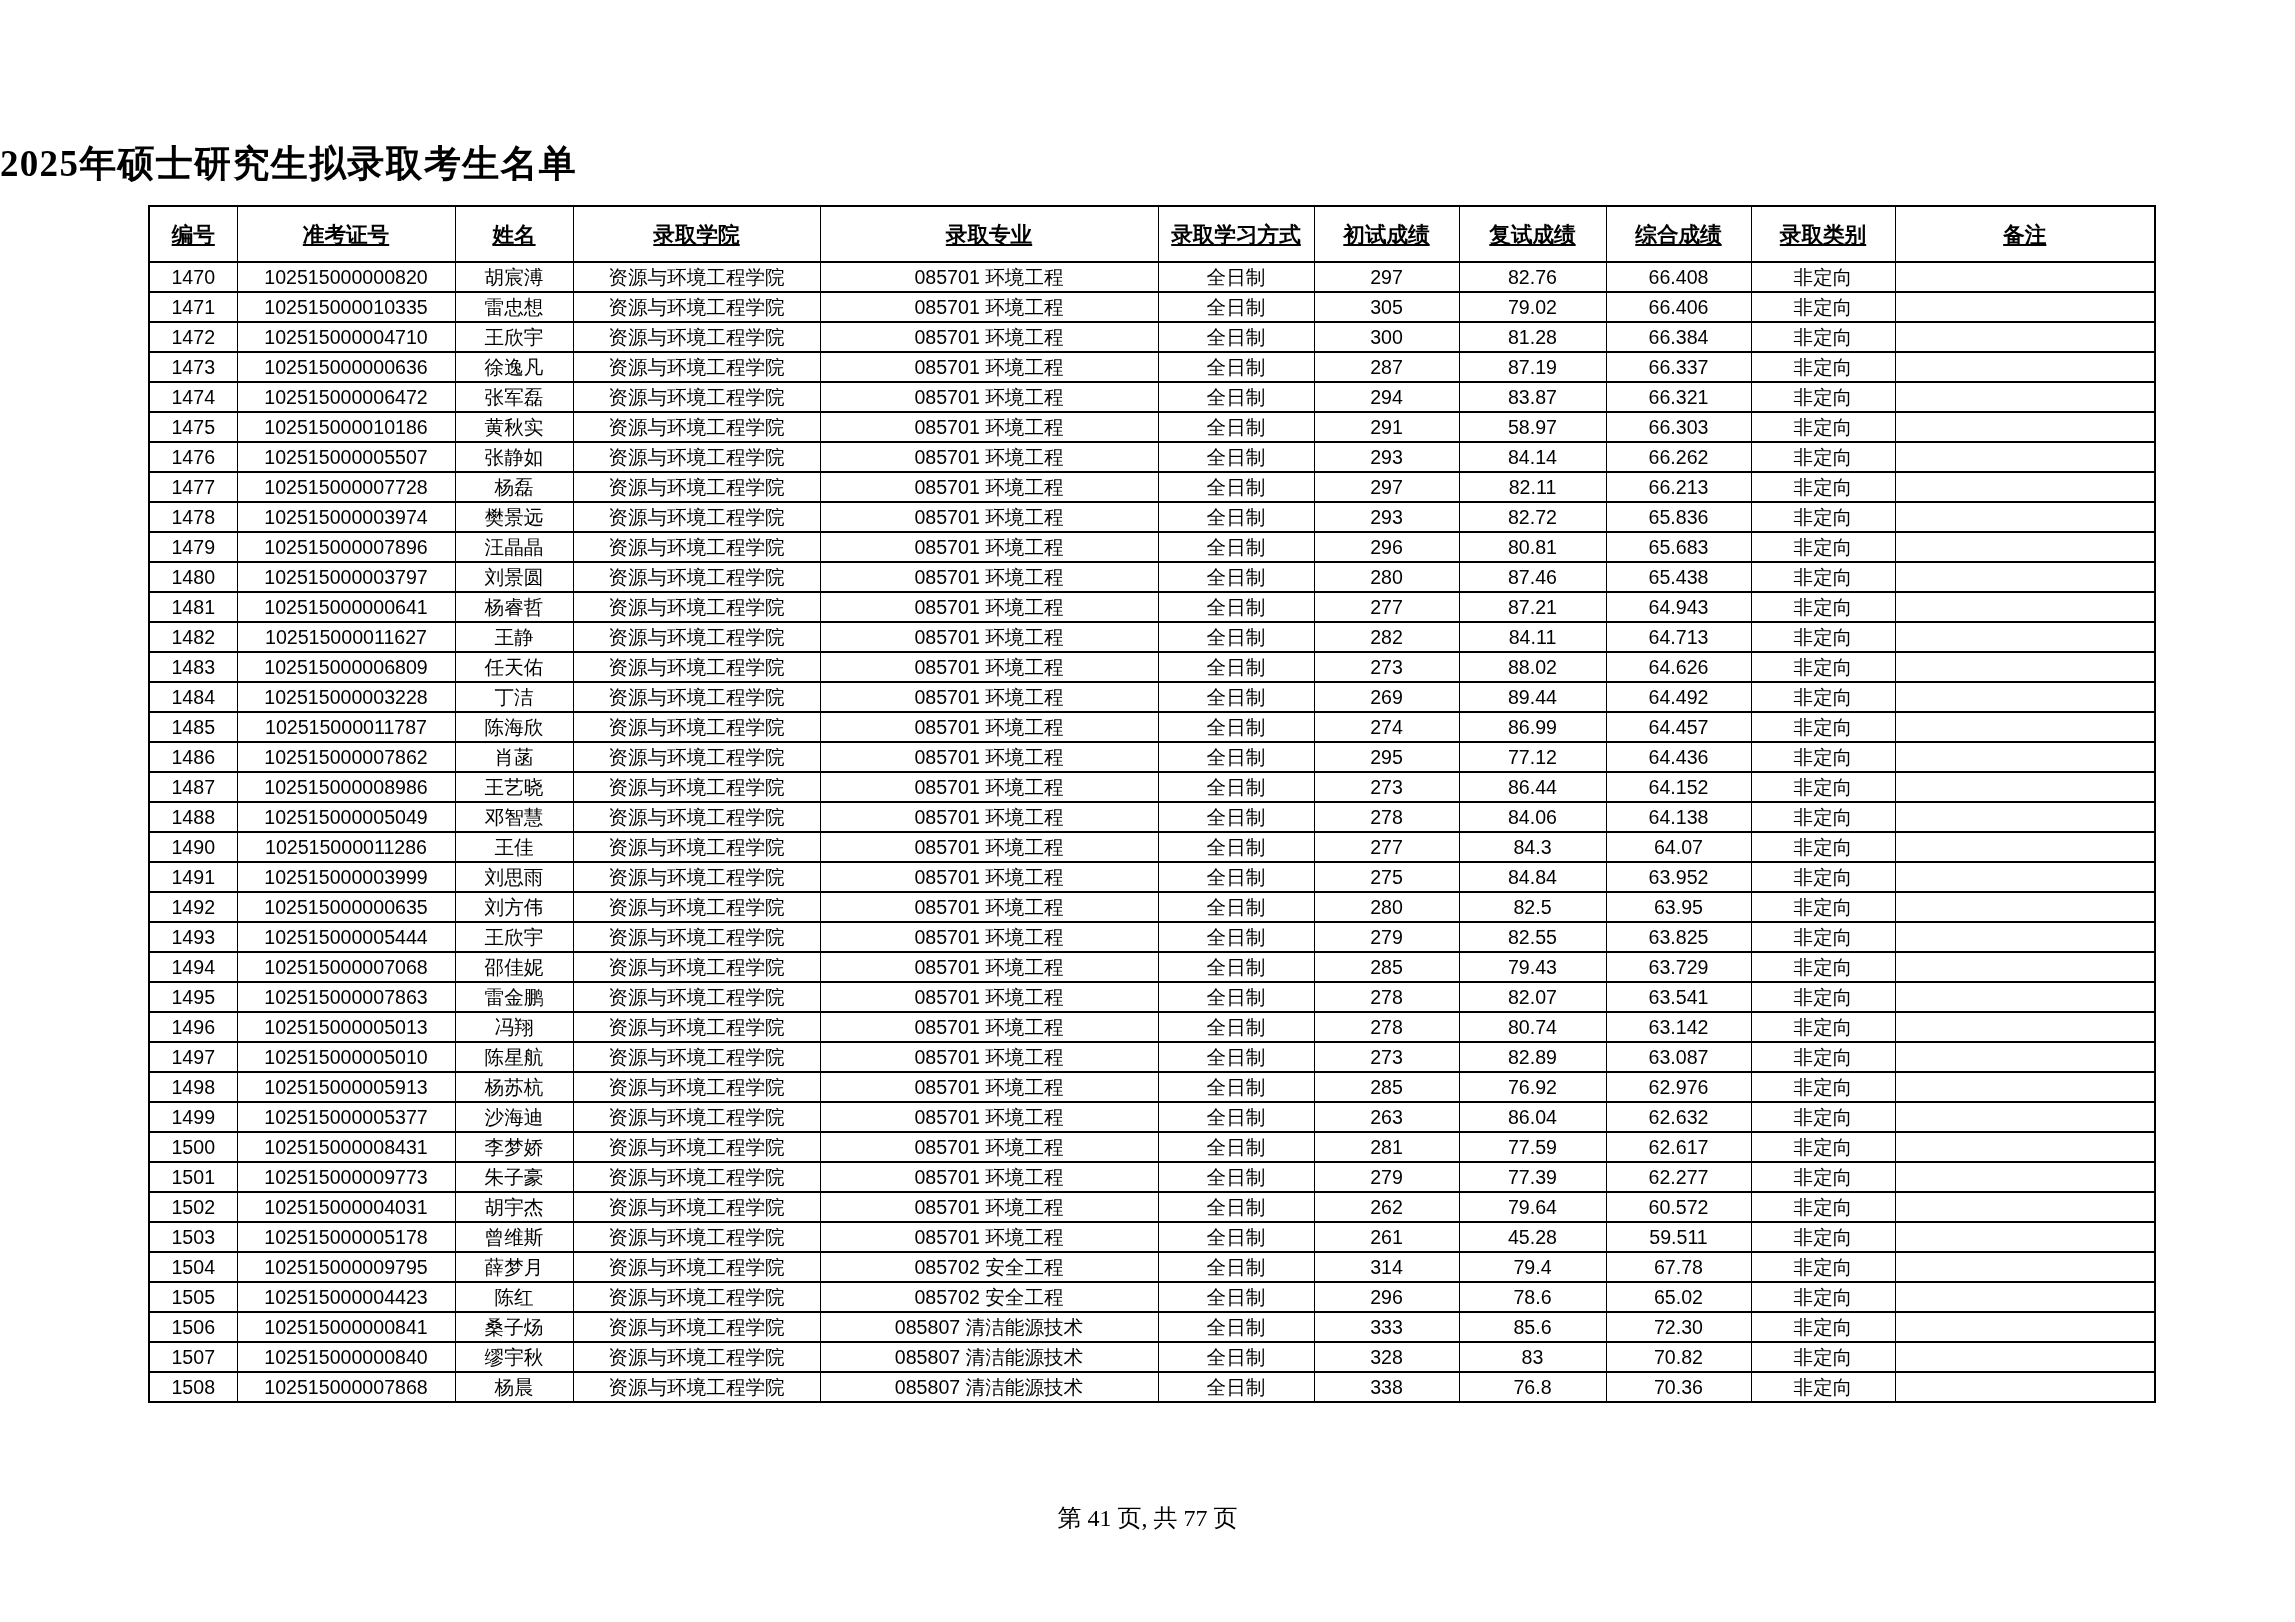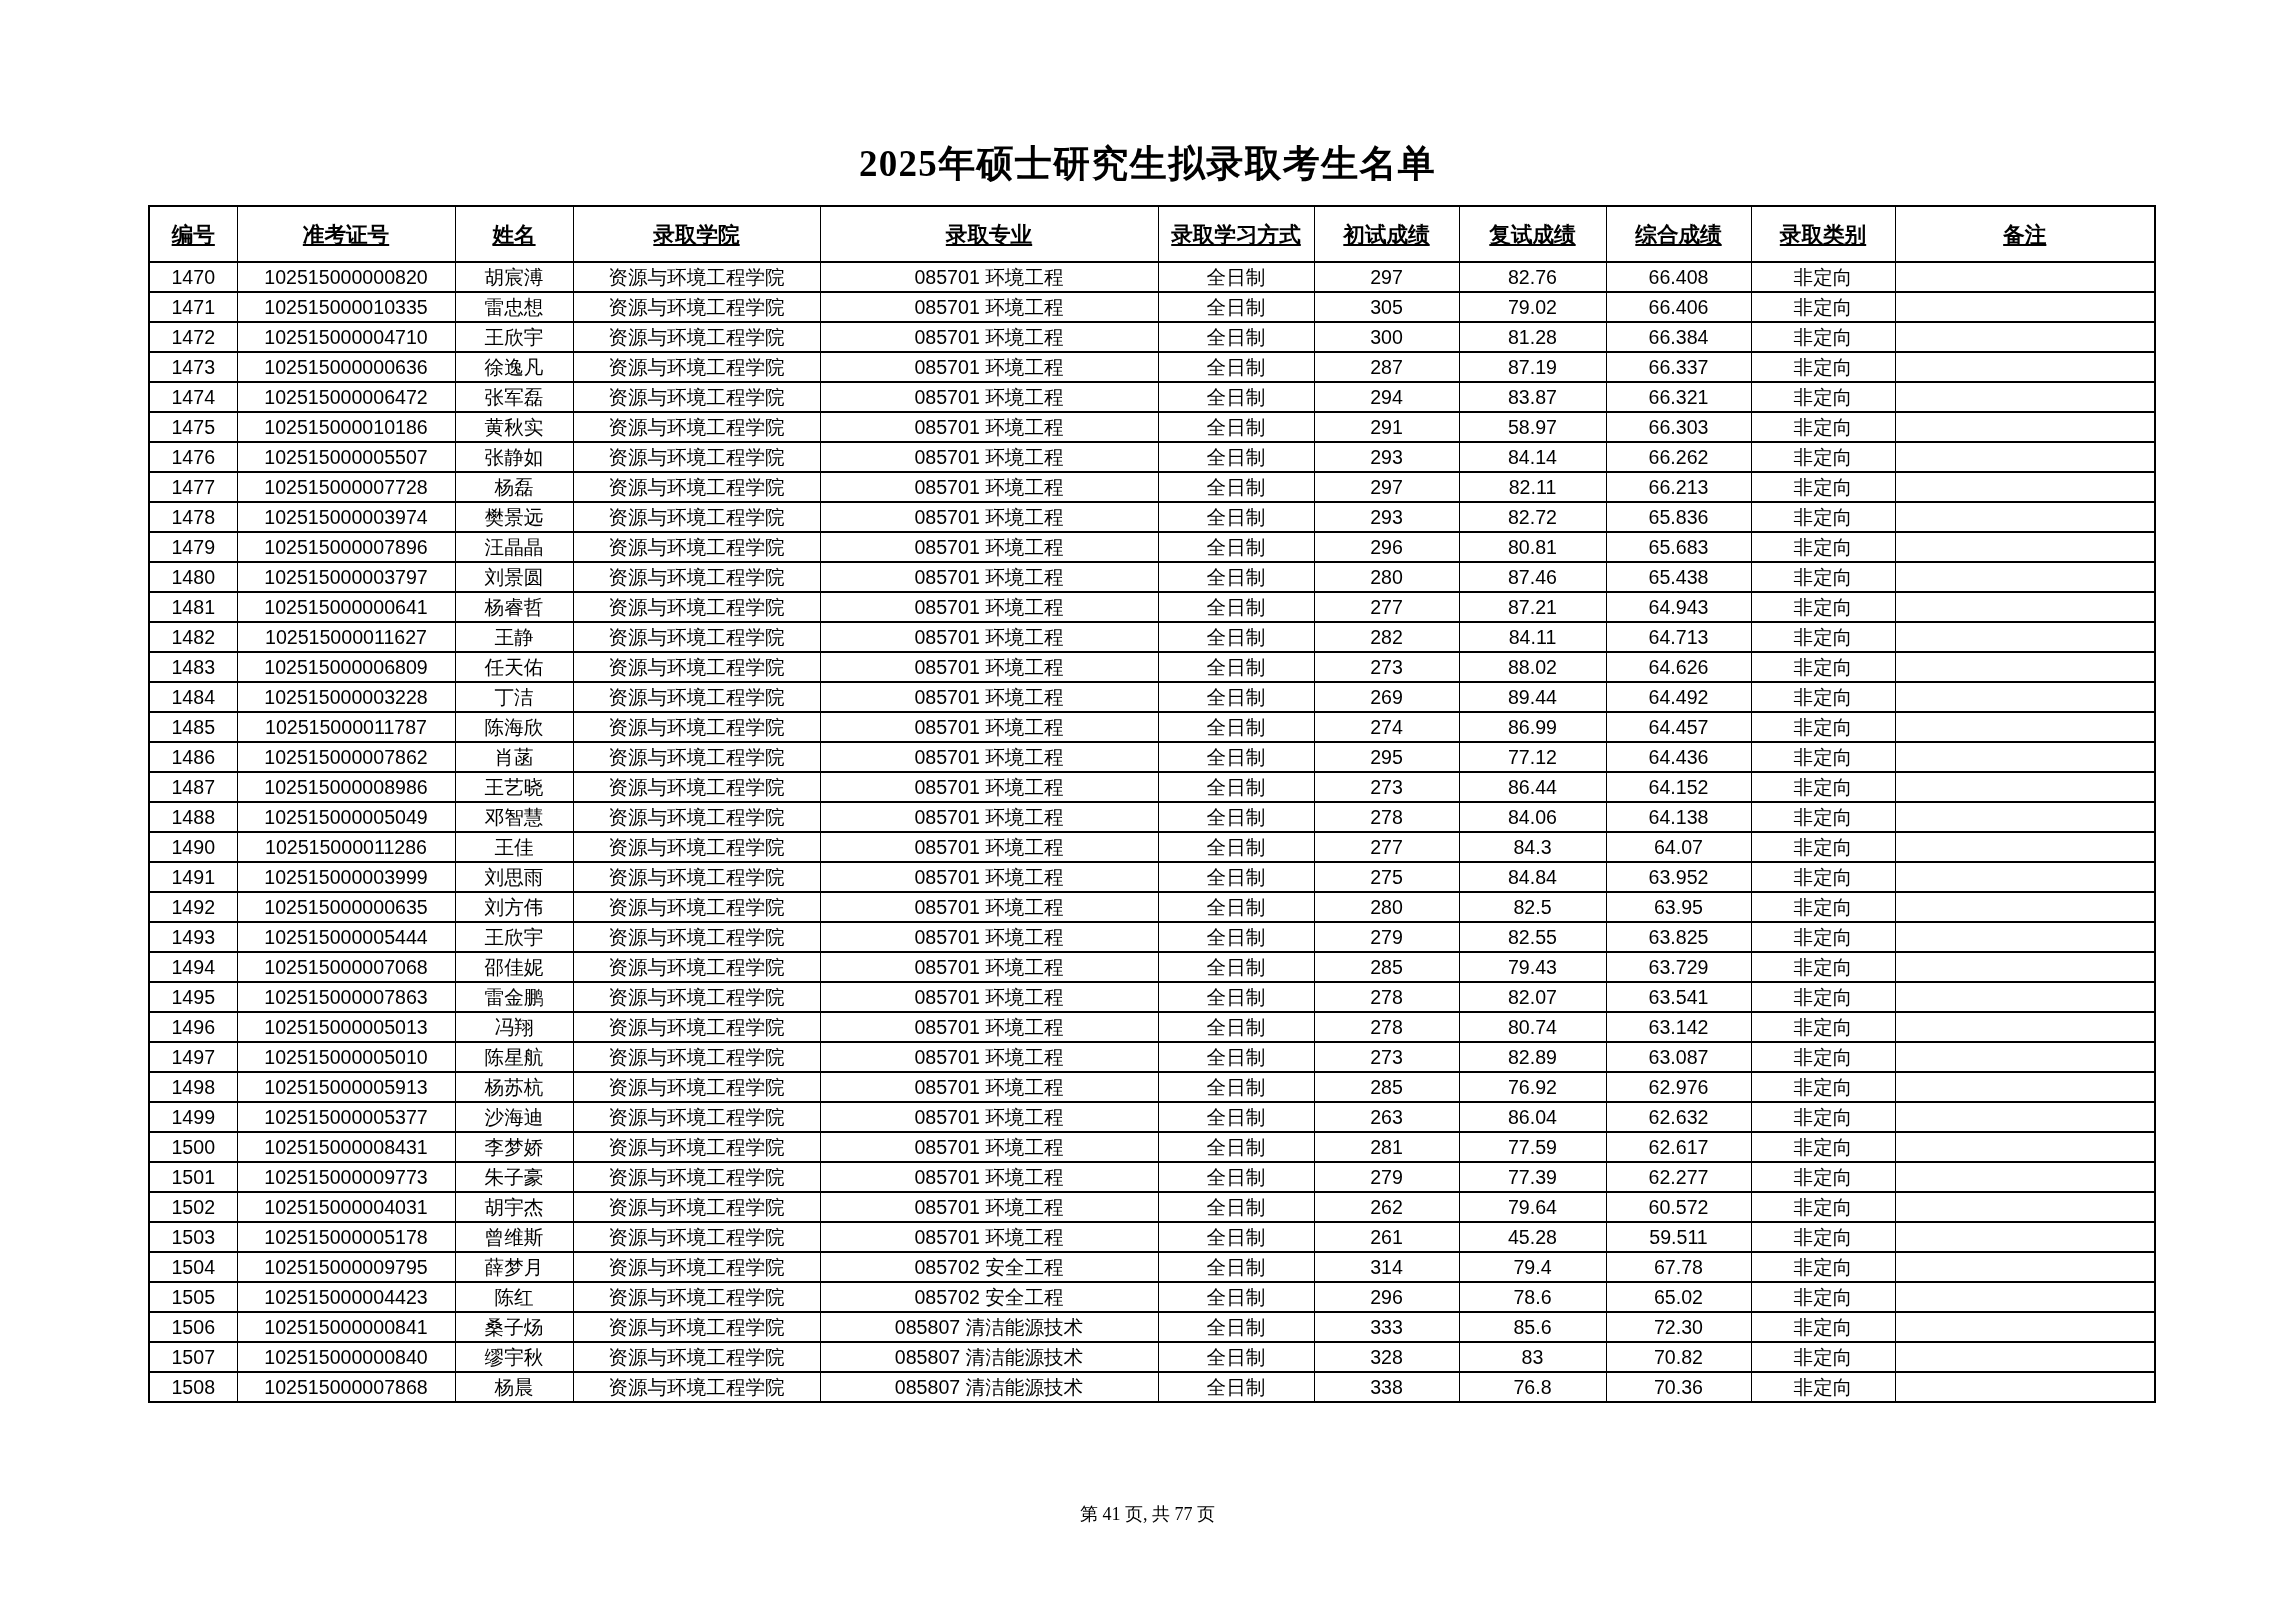--- a/index.html
+++ b/index.html
@@ -12,21 +12,20 @@
     width: 2295px;
     height: 1623px;
     position: relative;
     font-family: "Liberation Sans", sans-serif;
   }
   .title {
     position: absolute;
     top: 139px;
     left: 0;
     width: 100%;
-    text-align: center;
     font-size: 37px;
     font-weight: bold;
     font-family: "Liberation Serif", serif;
     letter-spacing: 1.3px;
   }
   table.admission {
     position: absolute;
     left: 148px;
     top: 205px;
     border-collapse: collapse;
@@ -56,21 +55,21 @@
     height: 28px;
     font-size: 19.6px;
     font-family: "Liberation Sans", sans-serif;
   }
   .footer {
     position: absolute;
     top: 1502px;
     left: 0;
     width: 100%;
     text-align: center;
-    font-size: 18px;
+    font-size: 24px;
     font-family: "Liberation Serif", serif;
   }
 </style>
 </head>
 <body>
 
 <div class="title">2025年硕士研究生拟录取考生名单</div>
 
 <table class="admission">
   <colgroup>

